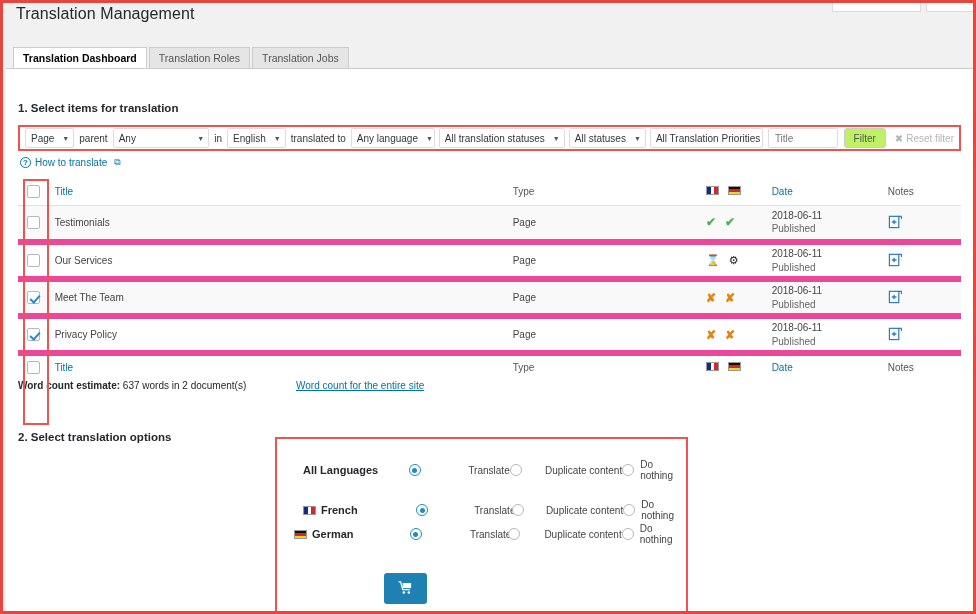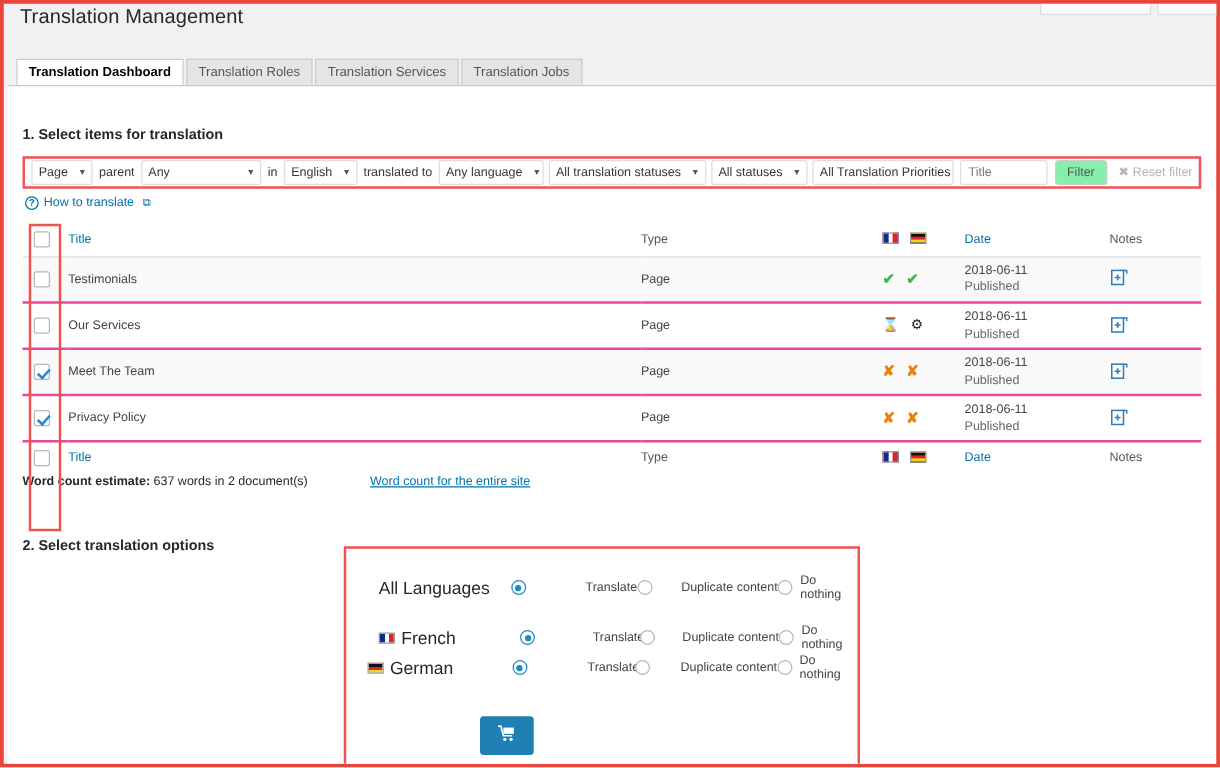--- a/index.html
+++ b/index.html
@@ -92,21 +92,21 @@
     cursor: pointer; white-space: nowrap;
   }
   .sel .caret { font-size: 7px; color: #555; margin-left: 8px; }
   .lbl { font-size: 10px; color: #32373c; margin: 0 3px; white-space: nowrap; }
   .txt {
     height: 20px; background: #fff; border: 1px solid #ddd; border-radius: 2px;
     font-size: 10px; color: #777; padding: 0 6px; margin: 0 3px;
     display: flex; align-items: center;
   }
   .btn-filter {
-    height: 20px; background: #86efac; border: 1px solid #ccc; border-radius: 3px;
+    height: 20px; background: #bef264; border: 1px solid #ccc; border-radius: 3px;
     font-size: 10px; color: #555; padding: 0 9px; margin: 0 3px;
     display: flex; align-items: center; cursor: pointer;
   }
   .reset {
     font-size: 10px; color: #b5b5b5; margin-left: 6px; margin-right: 2px;
     display: flex; align-items: center; gap: 3px; cursor: pointer; white-space: nowrap;
   }
 
   
   .howto {
@@ -124,21 +124,21 @@
   
   .tablewrap { position: absolute; left: 12px; top: 110px; width: 943px; }
   table.tm { width: 100%; border-collapse: collapse; }
   table.tm th, table.tm td {
     text-align: left; font-size: 10px; font-weight: normal;
     padding: 0; vertical-align: middle;
   }
   tr.hdr { height: 26px; border-bottom: 1px solid #e1e1e1; }
   tr.hdr th { color: #0073aa; }
   tr.hdr th.plain { color: #555; }
-  tr.row { height: 37px; border-bottom: 2px solid #ec4899; }
+  tr.row { height: 37px; border-bottom: 6px solid #ec4899; }
   tr.row.alt { background: #f9f9f9; }
   tr.row td { color: #444; }
   .c-chk { width: 30px; padding-left: 9px !important; }
   .c-title { width: 375px; }
   .c-type { width: 150px; }
   .c-flags { width: 62px; }
   .c-date { width: 95px; }
   .c-notes { width: 60px; text-align: right; padding-right: 14px !important; }
   th.c-notes, td.c-notes { text-align: right; }
   .c-flags, th.c-flags { text-align: left; }
@@ -187,21 +187,21 @@
   .wc .lnk { color: #0073aa; text-decoration: underline; cursor: pointer; margin-left: 47px; }
 
   
   .optbox {
     position: absolute; left: 269px; top: 368px;
     width: 413px; height: 181px;
     border: 2px solid #ef5350;
     background: #fff;
   }
   .optrow { position: absolute; display: flex; align-items: center; width: 100%; }
-  .optlabel { font-size: 14px; font-weight: normal; color: #23282d; display: flex; align-items: center; gap: 5px; }
+  .optlabel { font-size: 11px; font-weight: bold; color: #23282d; display: flex; align-items: center; gap: 5px; }
   .radio {
     width: 12px; height: 12px; border-radius: 50%;
     border: 1px solid #b4b9be; background: #fff;
     display: inline-block; position: relative; cursor: pointer; flex: none;
   }
   .radio.on { border-color: #1e8cbe; }
   .radio.on::after {
     content: ""; position: absolute; left: 2.5px; top: 2.5px;
     width: 5px; height: 5px; border-radius: 50%; background: #1e8cbe;
   }
@@ -225,23 +225,20 @@
   <div class="topstub" id="stub2"></div>
 
   <div class="page-title">Translation Management</div>
 
   <div class="tabs">
     <div class="tab active">
         <span>Translation Dashboard</span>
       </div>
     <div class="tab">
         <span>Translation Roles</span>
-      </div>
-    <div class="tab">
-        <span>Translation Services</span>
       </div>
     <div class="tab">
         <span>Translation Jobs</span>
       </div>
   </div>
 
   <div class="panel">
 
     <div class="sec-head" id="sec1">1. Select items for translation</div>
 

